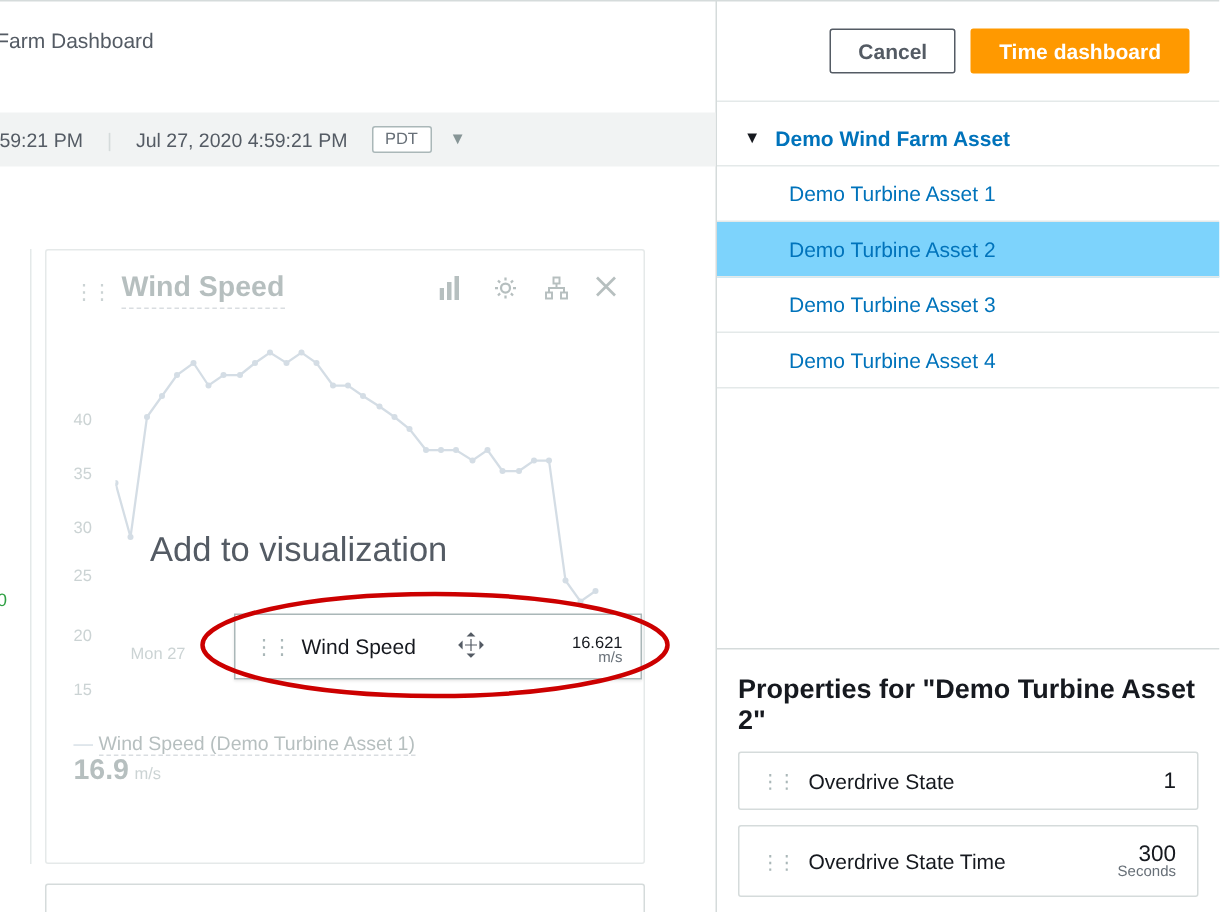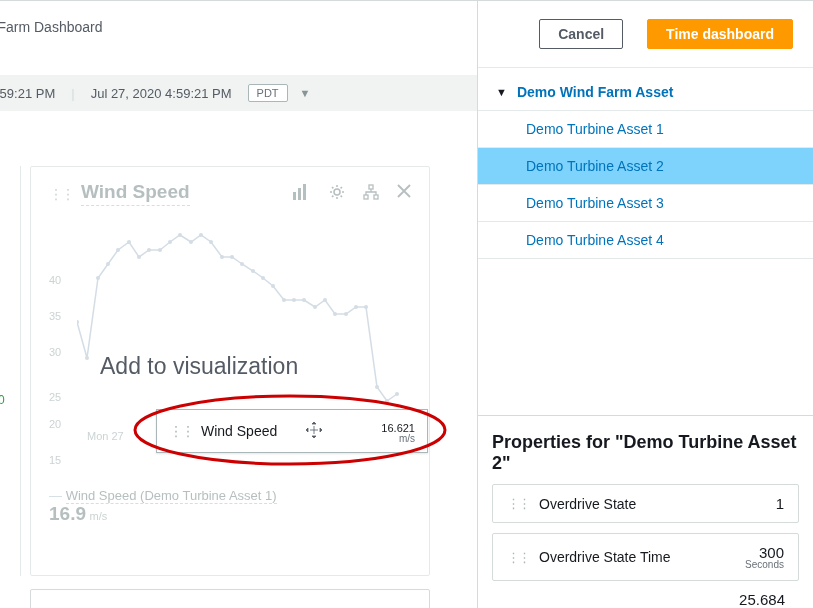--- a/index.html
+++ b/index.html
@@ -194,21 +194,21 @@
       font-size: 18px;
       font-weight: 700;
     }
     .green-cut { position: absolute; left: -2px; top: 392px; color: #2ea043; font-size: 12px; }
     .side-divider-left { position: absolute; left: 20px; top: 165px; width: 1px; height: 410px; background: #e4e9e9; }
 
     
     .rp-header {
       display: flex;
       justify-content: flex-end;
-      gap: 24px;
+      gap: 10px;
       padding: 18px 20px;
       border-bottom: 1px solid #e4e9e9;
     }
     .btn {
       padding: 6px 18px;
       font-size: 14px;
       border-radius: 2px;
       cursor: pointer;
       font-weight: 600;
     }
@@ -316,21 +316,21 @@
             </svg>
         </span>
       </div>
     </div>
 
     <div class="chart-area">
       <div class="y-axis">
         <div class="y-tick" style="top:0">40</div>
         <div class="y-tick" style="top:36px">35</div>
         <div class="y-tick" style="top:72px">30</div>
-        <div class="y-tick" style="top:117px">25</div>
+        <div class="y-tick" style="top:104px">25</div>
         <div class="y-tick" style="top:144px">20</div>
         <div class="y-tick" style="top:180px">15</div>
       </div>
       <svg class="chart-svg" viewBox="0 0 330 210" preserveAspectRatio="none">
         <polyline fill="none" stroke="#b8c7d4" stroke-width="1.5" points="0,94 10,130 21,50 31,36 41,22 52,14 62,29 72,22 83,22 93,14 103,7 114,14 124,7 134,14 145,29 155,29 165,36 176,43 186,50 196,58 207,72 217,72 227,72 238,79 248,72 258,86 269,86 279,79 289,79 300,159 310,173 320,166"></polyline>
         <g fill="#b8c7d4">
           <circle cx="0" cy="94" r="2"></circle>
             <circle cx="10" cy="130" r="2"></circle>
             <circle cx="21" cy="50" r="2"></circle>
             <circle cx="31" cy="36" r="2"></circle>
@@ -441,19 +441,14 @@
 
     <div class="prop-row">
       <span class="dh">⋮⋮</span>
       <span class="pname">Overdrive State Time</span>
       <div class="pval-wrap">
         <span class="pval">300</span>
         <span class="punit">Seconds</span>
       </div>
     </div>
 
-    <div class="prop-row cut">
-      <div class="pval-wrap">
-        <span class="pval">25.684</span>
-      </div>
-    </div>
   </div>
 </div>
 
 </body></html>

